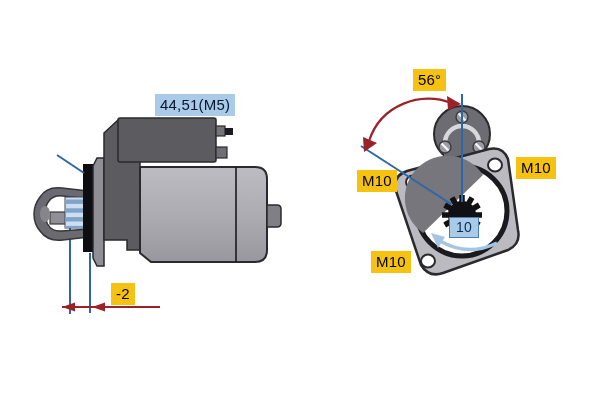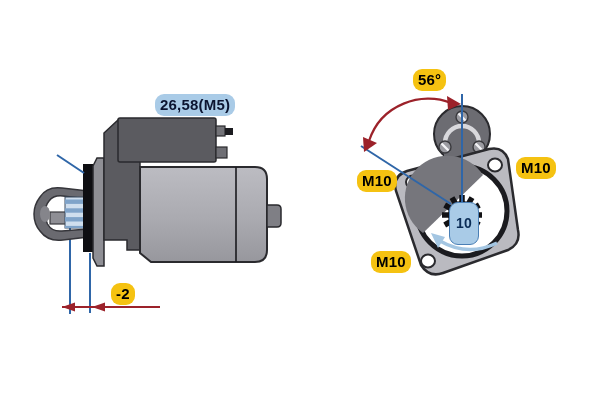--- a/index.html
+++ b/index.html
@@ -3,29 +3,30 @@
 <meta charset="utf-8">
 <style>
   html,body{margin:0;padding:0;background:#fff;}
   #canvas{
     position:relative;width:600px;height:400px;overflow:hidden;
     background:var(--background,#ffffff);
     font-family:"Liberation Sans","DejaVu Sans",sans-serif;
   }
   #drawing{position:absolute;left:0;top:0;}
   .chip{
-    position:absolute;font-weight:bold;font-size:15px;line-height:20px;
-    padding:1px 5px;color:#000;white-space:nowrap;letter-spacing:0.2px;border-radius:9px;
+    position:absolute;font-weight:normal;font-size:15px;line-height:20px;
+    padding:1px 5px;color:#000;white-space:nowrap;letter-spacing:0.2px;
   }
   .chip.yellow{background:var(--label-yellow,#f5c211);}
   .chip.blue{background:var(--label-blue,#a9cbe7);color:#0b1430;}
   .chip.teeth{
     background:var(--label-blue,#a9cbe7);color:#0a2c55;
-    font-size:14px;line-height:17px;padding:12px 6px;
+    font-size:14px;line-height:17px;padding:1px 6px;
     border:1px solid #4a7fb5;
+    margin-top:15px;
   }
   
   .metal-dark{fill:var(--metal-dark,#5b5b60);stroke:#2a2a2e;stroke-width:1.5;}
   .metal-mid{fill:var(--metal-mid,#8f8f95);stroke:#2a2a2e;stroke-width:1.5;}
   .line-blue{stroke:var(--line-blue,#2f66a8);stroke-width:2;fill:none;}
   .line-red{stroke:var(--line-red,#9c222a);stroke-width:2.2;fill:none;}
   .fill-red{fill:var(--line-red,#9c222a);stroke:none;}
   .arc-lightblue{stroke:var(--arrow-lightblue,#a4c6e2);stroke-width:3.5;fill:none;}
   .fill-lightblue{fill:var(--arrow-lightblue,#a4c6e2);stroke:none;}
 </style>
@@ -128,21 +129,21 @@
       <line class="line-blue" x1="462" y1="94" x2="462" y2="202"></line>
       <line class="line-blue" x1="361" y1="146" x2="451" y2="204"></line>
 
       <path class="line-red" d="M 451 103 C 422 91 381 104 369 141" stroke-width="2.6"></path>
       <polygon class="fill-red" points="461,104 447,96 448,110"></polygon>
       <polygon class="fill-red" points="364,152 363,137 377,143"></polygon>
     </g>
   </svg>
 
 
-  <div class="chip blue" style="left:155px;top:94px;">26,58(M5)</div>
+  <div class="chip blue" style="left:155px;top:94px;">44,51(M5)</div>
 
   <div class="chip yellow" style="left:111px;top:283px;">-2</div>
 
   <div class="chip yellow" style="left:413px;top:69px;">56°</div>
 
   <div class="chip yellow" style="left:357px;top:170px;">M10</div>
 
   <div class="chip yellow" style="left:516px;top:157px;">M10</div>
 
   <div class="chip yellow" style="left:371px;top:251px;">M10</div>

